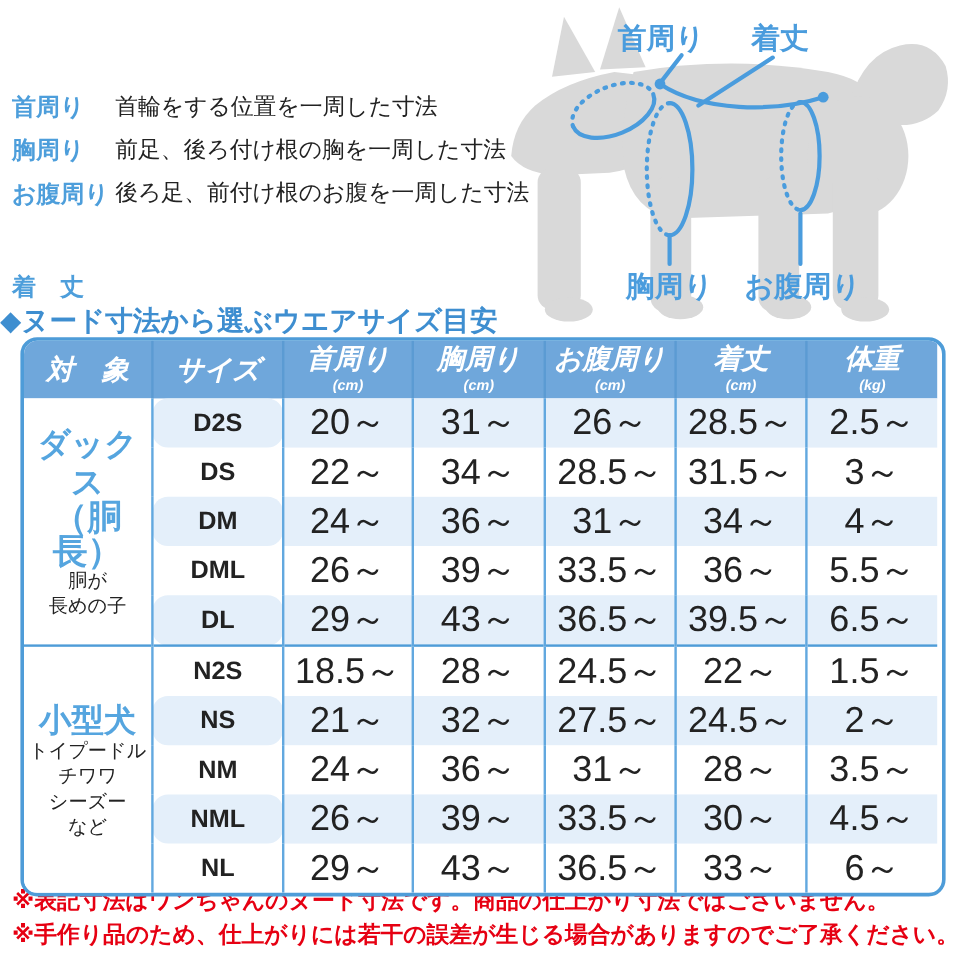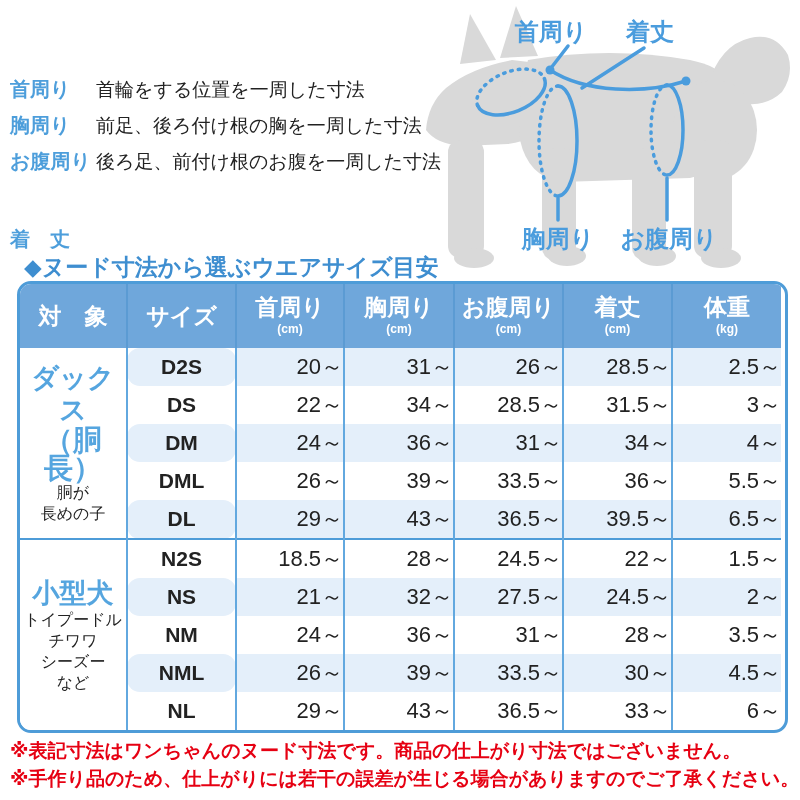--- a/index.html
+++ b/index.html
@@ -8,45 +8,45 @@
 
   
   #main-title{position:absolute;left:13px;top:14px;font-size:37px;font-weight:bold;
               color:var(--title_orange);letter-spacing:1px;}
   .def-row{position:absolute;left:10px;display:flex;align-items:flex-start;}
   .def-term{width:86px;font-size:20px;font-weight:bold;color:var(--label_blue);flex:none;}
   .def-desc{font-size:19px;color:var(--text_black);line-height:27px;}
   #def-0{top:76px;} #def-1{top:112px;} #def-2{top:148px;} #def-3{top:184px;margin-top:42px;}
 
   
-  #table-heading{position:absolute;left:24px;top:252px;font-size:23px;font-weight:bold;
+  #table-heading{position:absolute;left:0;top:252px;font-size:23px;font-weight:bold;
                  color:var(--heading_blue);z-index:2;}
 
   
   #dog-diagram{position:absolute;left:420px;top:0;z-index:1;}
   .diag-label{font-size:24px;font-weight:bold;fill:var(--diagram_blue);
               font-family:"Liberation Sans","DejaVu Sans",sans-serif;}
 
   
   #table-wrap{position:absolute;left:17px;top:281px;width:765px;z-index:3;
               border:3px solid var(--table_border);border-radius:14px;overflow:hidden;
               background:#fff;}
   table{border-collapse:collapse;table-layout:fixed;width:761px;}
-  thead th{background:var(--header_bg);color:#fff;height:64px;vertical-align:middle;
-           padding:0;font-weight:bold;}
+  thead th{background:var(--header_bg);color:#fff;height:48px;vertical-align:middle;
+           padding:0;font-weight:bold;font-style:italic;}
   thead th + th{border-left:2px solid var(--header_line);}
   .h-l{font-size:23px;line-height:25px;}
   .h-u{font-size:12px;font-weight:bold;line-height:18px;}
   tbody td{height:38px;text-align:center;vertical-align:middle;padding:0;
            border-left:2px solid var(--grid_line);color:var(--text_black);}
   tbody td.group-cell{border-left:none;background:#fff;}
   tbody tr.alt td:not(.group-cell){background:var(--row_alt);}
   tbody tr.group-start td{border-top:2px solid var(--table_border);}
   .size-cell{font-size:21px;font-weight:bold;border-radius:13px;}
-  .val-cell{font-size:22px;text-align:right;}
+  .val-cell{font-size:30px;}
   .group-cell .g-main{font-size:27px;font-weight:bold;color:var(--group_blue);line-height:32px;}
   .group-cell .g-main2{font-size:29px;font-weight:bold;color:var(--group_blue);line-height:28px;}
   .group-cell .g-desc{font-size:16px;color:var(--text_black);line-height:21px;}
 
   
   .note{position:absolute;left:10px;font-size:19px;font-weight:bold;color:var(--note_red);}
   #note-0{top:738px;} #note-1{top:766px;}
 </style>
 </head>
 <body>

